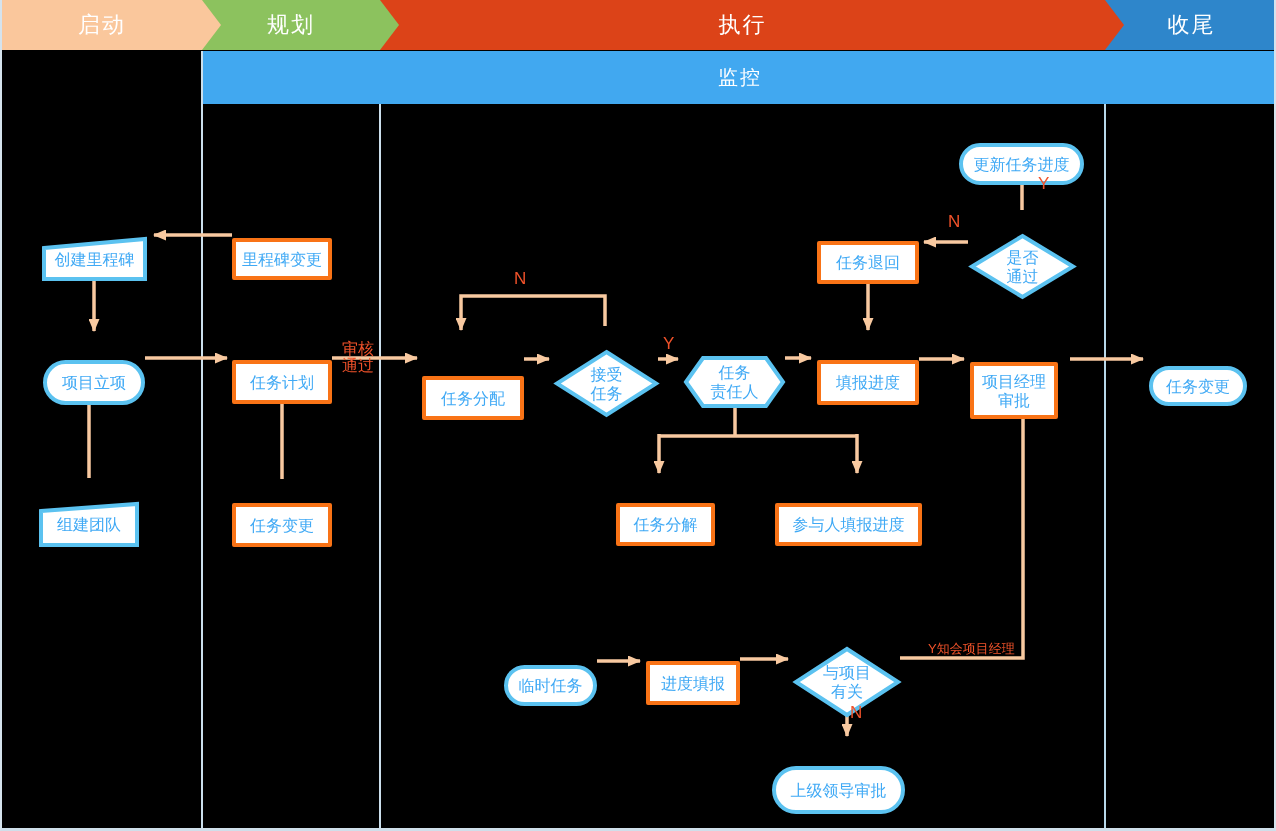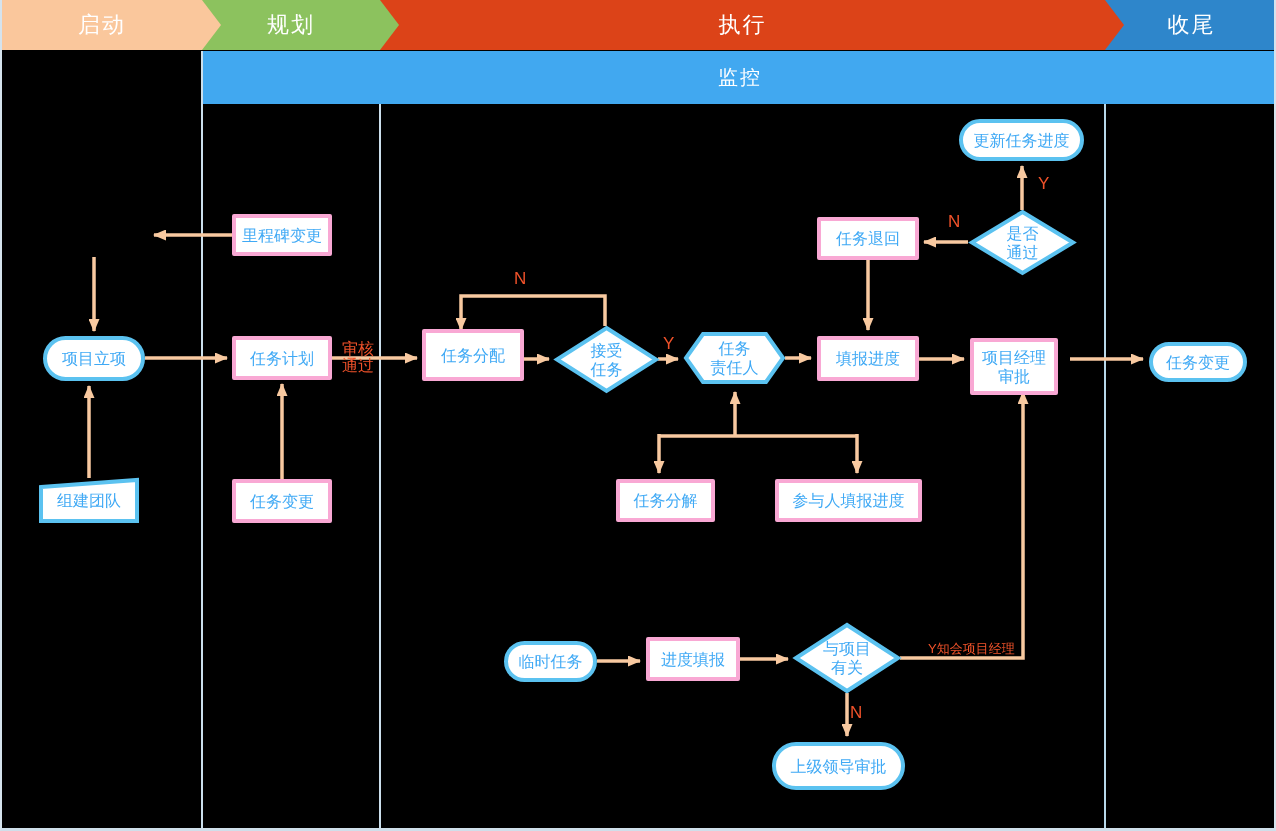--- a/index.html
+++ b/index.html
@@ -23,23 +23,23 @@
   
   .vline{position:absolute;width:2px;background:#CBDFEC;}
   .vl-1{left:199px;top:51px;height:778px;}
   .vl-2{left:377px;top:104px;height:725px;}
   .vl-3{left:1102px;top:104px;height:725px;background:#B7D8EA;}
   
   .wires{position:absolute;left:0;top:0;z-index:1;}
   .wires path{fill:none;stroke:#F8C9A0;stroke-width:3.5px;}
   
   .node{position:absolute;display:flex;align-items:center;justify-content:center;text-align:center;
-        color:#3FA9F5;font-size:16px;line-height:19px;z-index:2;box-sizing:border-box;}
+        color:#3FA9F5;font-size:16px;line-height:19px;z-index:2;box-sizing:border-box;margin-top:24px;}
   .lbl{white-space:pre-line;position:relative;z-index:1;}
-  .rect{background:#fff;border:4px solid #f9a8d4;border-radius:2px;}
+  .rect{background:#fff;border:4px solid #f97316;border-radius:2px;}
   .stadium{background:#fff;border:4px solid #5BC2F0;border-radius:26px;}
   .poly svg{position:absolute;left:0;top:0;width:100%;height:100%;overflow:visible;}
   .poly polygon{fill:#fff;stroke:#5BC2F0;stroke-width:4px;}
   
   .elabel{position:absolute;color:#F0522A;font-size:17px;line-height:18px;white-space:pre-line;z-index:4;text-align:center;}
   .elabel.small{font-size:13px;line-height:14px;}
 </style>
 </head>
 <body>
 
@@ -93,20 +93,26 @@
     <path d="M866 260 V330" marker-end="url(#ah)"></path>
     <path d="M966 242 H922" marker-end="url(#ah)"></path>
     <path d="M1020 210 V166" marker-end="url(#ah)"></path>
     <path d="M1068 359 H1141" marker-end="url(#ah)"></path>
     <path d="M595 661 H638" marker-end="url(#ah)"></path>
     <path d="M738 659 H786" marker-end="url(#ah)"></path>
     <path d="M898 658 H1021 V392" marker-end="url(#ah)"></path>
     <path d="M845 693 V736" marker-end="url(#ah)"></path>
   </svg>
 
+  <div class="node poly" style="left:40px;top:213px;width:105px;height:44px">
+    <svg viewBox="0 0 105 44" preserveAspectRatio="none">
+        <polygon points="2,11 103,2 103,42 2,42"></polygon>
+      </svg>
+    <span class="lbl">创建里程碑</span>
+  </div>
 
   <div class="node rect" style="left:230px;top:214px;width:100px;height:42px">
     <span class="lbl">里程碑变更</span>
   </div>
 
   <div class="node stadium" style="left:41px;top:336px;width:102px;height:45px">
     <span class="lbl">项目立项</span>
   </div>
 
   <div class="node poly" style="left:37px;top:478px;width:100px;height:45px">
@@ -117,21 +123,21 @@
   </div>
 
   <div class="node rect" style="left:230px;top:336px;width:100px;height:44px">
     <span class="lbl">任务计划</span>
   </div>
 
   <div class="node rect" style="left:230px;top:479px;width:100px;height:44px">
     <span class="lbl">任务变更</span>
   </div>
 
-  <div class="node rect" style="left:420px;top:329px;width:102px;height:52px">
+  <div class="node rect" style="left:420px;top:352px;width:102px;height:44px">
     <span class="lbl">任务分配</span>
   </div>
 
   <div class="node poly" style="left:553px;top:326px;width:103px;height:67px">
     <svg viewBox="0 0 103 67" preserveAspectRatio="none">
         <polygon points="51.5,2 101,33.5 51.5,65 2,33.5"></polygon>
       </svg>
     <span class="lbl">接受
 任务</span>
   </div>

